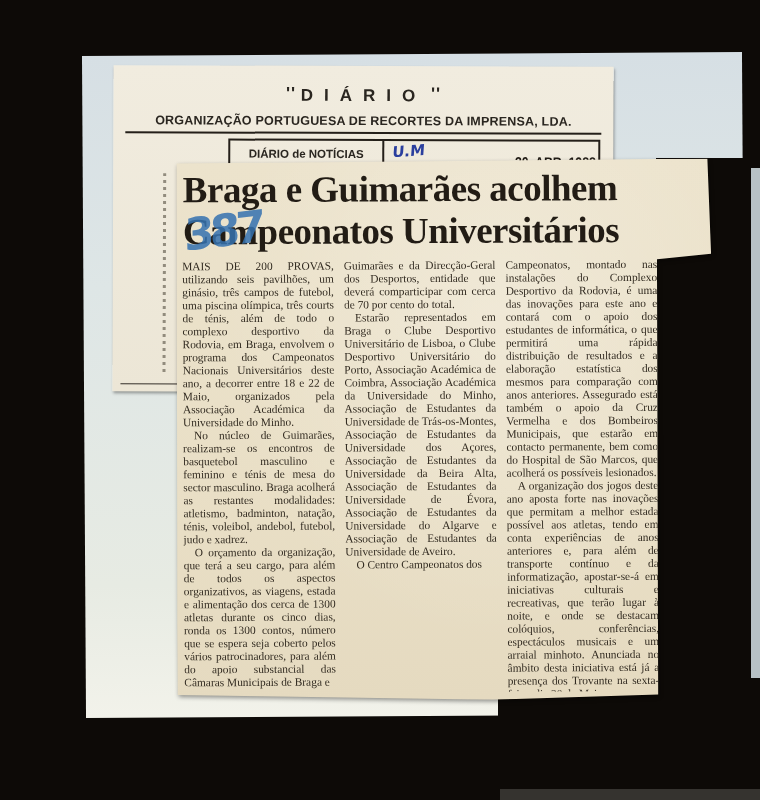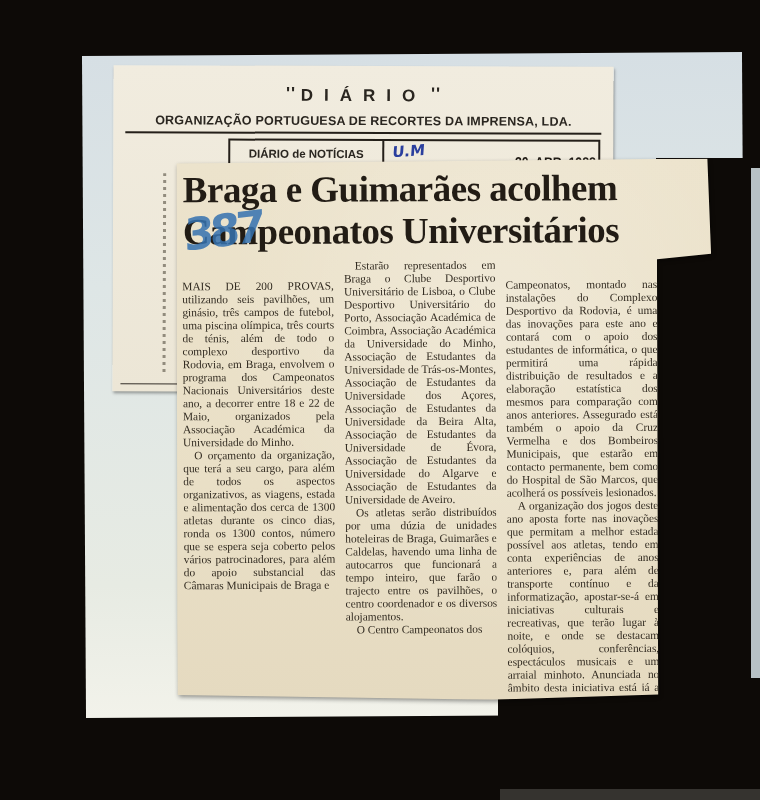--- a/index.html
+++ b/index.html
@@ -81,21 +81,21 @@
   .headline span{display:block;white-space:nowrap;}
   .cols{
     position:absolute;left:7px;top:99px;width:475px;height:433px;
     display:flex;gap:10px;overflow:hidden;
   }
   .col{flex:1;overflow:hidden;}
   .col p{
     margin:0;font-size:11.4px;line-height:13px;text-align:justify;
     color:#322b21;text-indent:11px;
   }
-  .col p.flush{text-indent:0;margin-top:20px;}
+  .col p.flush{text-indent:0;}
 
   
   .annotation{
     position:absolute;left:184px;top:205px;z-index:5;
     font-family:"DejaVu Sans",sans-serif;font-weight:bold;
     font-size:44px;color:#3572b0;letter-spacing:-5px;
     transform:rotate(-7deg) skewX(-6deg);opacity:.85;
   }
 </style>
 </head>
@@ -134,25 +134,26 @@
 
   <div class="clip-wrap">
     <div class="clipping">
       <h1 class="headline">
         <span>Braga e Guimarães acolhem</span>
         <span>Campeonatos Universitários</span>
       </h1>
       <div class="cols">
         <div class="col">
           <p class="flush">MAIS DE 200 PROVAS, utilizando seis pavilhões, um ginásio, três campos de futebol, uma piscina olímpica, três courts de ténis, além de todo o complexo desportivo da Rodovia, em Braga, envolvem o programa dos Campeonatos Nacionais Universitários deste ano, a decorrer entre 18 e 22 de Maio, organizados pela Associação Académica da Universidade do Minho.</p>
+          <p>No núcleo de Guimarães, realizam-se os encontros de basquetebol masculino e feminino e ténis de mesa do sector masculino. Braga acolherá as restantes modalidades: atletismo, badminton, natação, ténis, voleibol, andebol, futebol, judo e xadrez.</p>
           <p>O orçamento da organização, que terá a seu cargo, para além de todos os aspectos organizativos, as viagens, estada e alimentação dos cerca de 1300 atletas durante os cinco dias, ronda os 1300 contos, número que se espera seja coberto pelos vários patrocinadores, para além do apoio substancial das Câmaras Municipais de Braga e</p>
         </div>
         <div class="col">
+          <p class="flush">Guimarães e da Direcção-Geral dos Desportos, entidade que deverá comparticipar com cerca de 70 por cento do total.</p>
           <p>Estarão representados em Braga o Clube Desportivo Universitário de Lisboa, o Clube Desportivo Universitário do Porto, Associação Académica de Coimbra, Associação Académica da Universidade do Minho, Associação de Estudantes da Universidade de Trás-os-Montes, Associação de Estudantes da Universidade dos Açores, Associação de Estudantes da Universidade da Beira Alta, Associação de Estudantes da Universidade de Évora, Associação de Estudantes da Universidade do Algarve e Associação de Estudantes da Universidade de Aveiro.</p>
-          <p>Os atletas serão distribuídos por uma dúzia de unidades hoteleiras de Braga, Guimarães e Caldelas, havendo uma linha de autocarros que funcionará a tempo inteiro, que farão o trajecto entre os pavilhões, o centro coordenador e os diversos alojamentos.</p>
           <p>O Centro Campeonatos dos</p>
         </div>
         <div class="col">
           <p class="flush">Campeonatos, montado nas instalações do Complexo Desportivo da Rodovia, é uma das inovações para este ano e contará com o apoio dos estudantes de informática, o que permitirá uma rápida distribuição de resultados e a elaboração estatística dos mesmos para comparação com anos anteriores. Assegurado está também o apoio da Cruz Vermelha e dos Bombeiros Municipais, que estarão em contacto permanente, bem como do Hospital de São Marcos, que acolherá os possíveis lesionados.</p>
           <p>A organização dos jogos deste ano aposta forte nas inovações que permitam a melhor estada possível aos atletas, tendo em conta experiências de anos anteriores e, para além de transporte contínuo e da informatização, apostar-se-á em iniciativas culturais e recreativas, que terão lugar à noite, e onde se destacam colóquios, conferências, espectáculos musicais e um arraial minhoto. Anunciada no âmbito desta iniciativa está já a presença dos Trovante na sexta-feira, dia 20 de Maio.</p>
         </div>
       </div>
     </div>
   </div>
 

